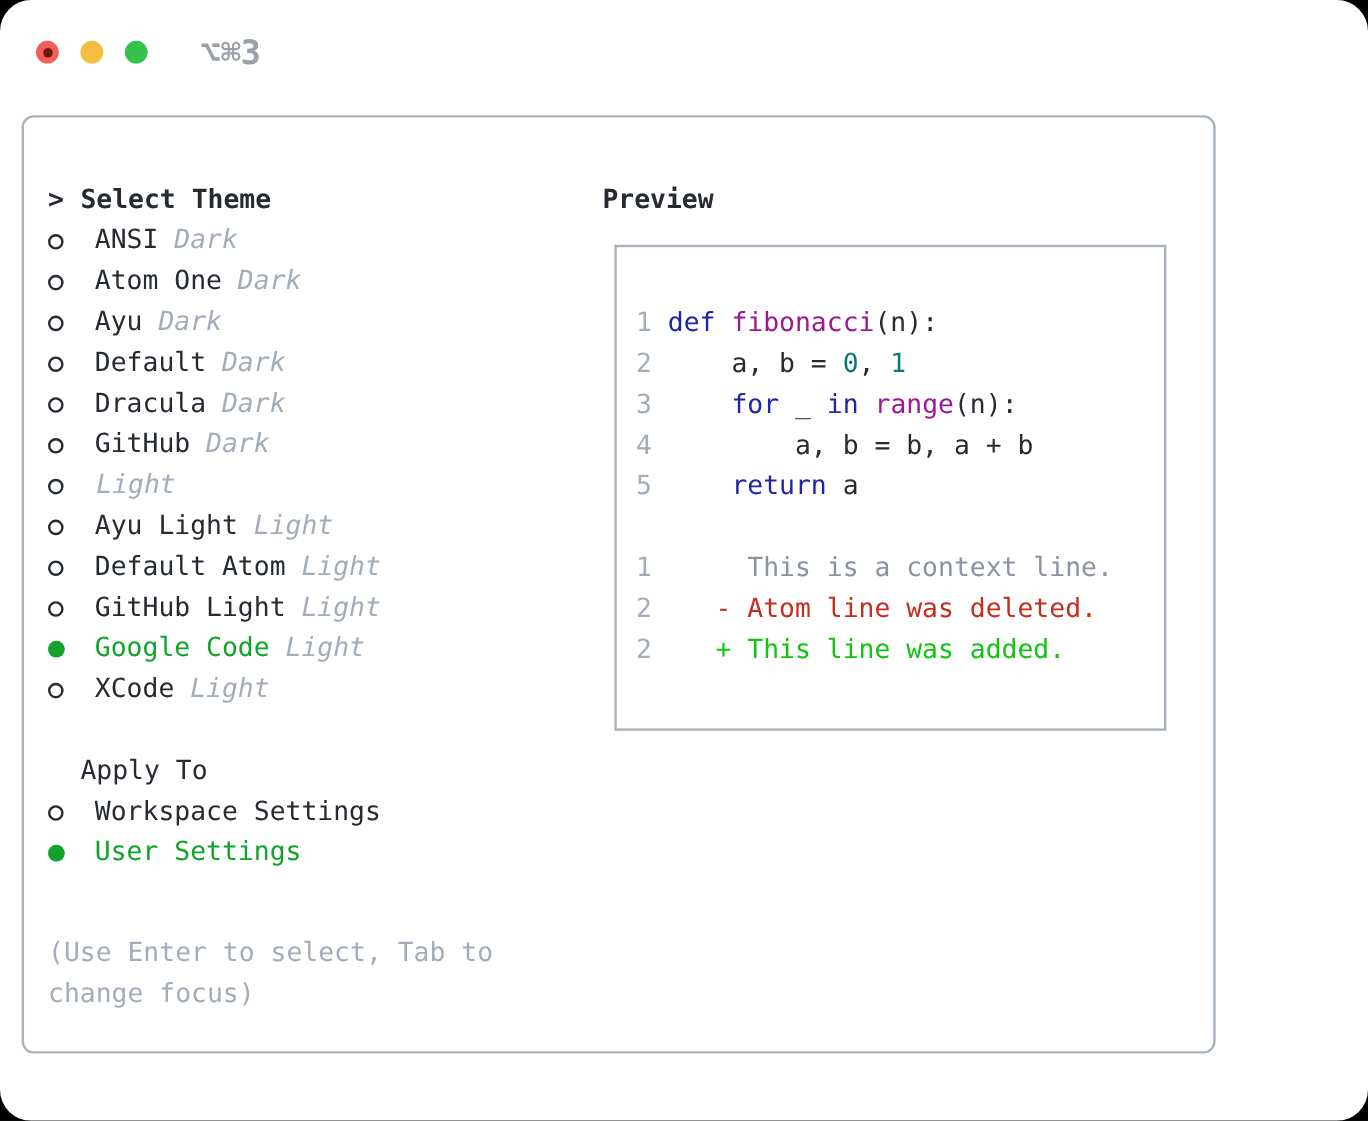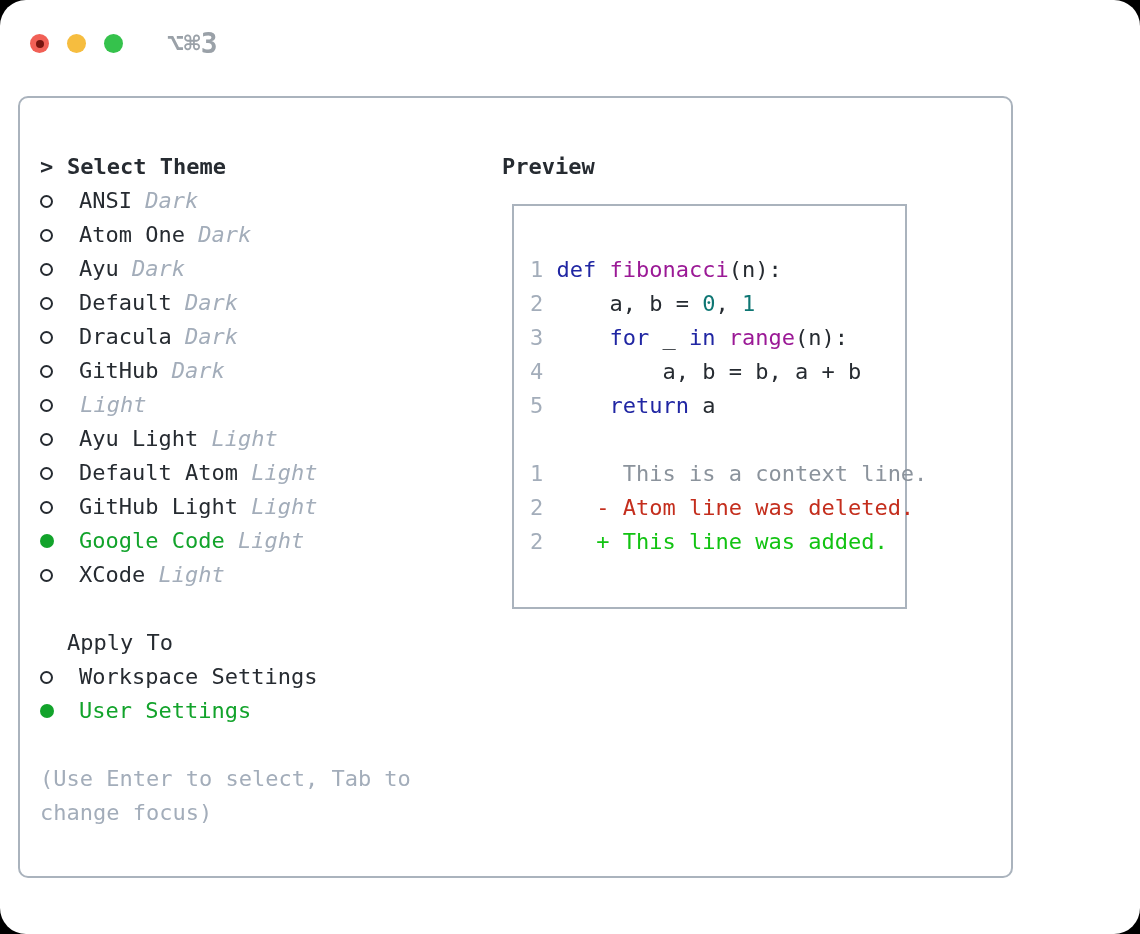--- a/index.html
+++ b/index.html
@@ -28,25 +28,25 @@
   .marker-col { width:27px; flex:none; display:flex; align-items:center; }
   .ring { width:13px; height:13px; border:2px solid var(--text); border-radius:50%; }
   .dot  { width:14px; height:14px; background:var(--green); border-radius:50%; }
   .caret { font-weight:bold; color:var(--text); }
   .item-name { color:var(--text);margin-left:12px; }
   .item-name.selected { color:var(--green); }
   .item-variant { color:var(--muted);font-style:italic; }
   
   .left-col { position:absolute; left:20px; top:52px; width:440px; }
   .spacer { height:34px; }
-  .hint { margin-top:0; width:420px; font-size:22px; line-height:34px; color:var(--muted); white-space:normal; }
+  .hint { margin-top:16px; width:420px; font-size:22px; line-height:34px; color:var(--muted); white-space:normal; }
   
   .preview-header { position:absolute; left:482px; top:52px; height:34px; line-height:34px; font-size:22px; font-weight:bold; color:var(--text); }
   .preview-box {
-    position:absolute; left:492px; top:106px; width:395px; height:405px;
+    position:absolute; left:492px; top:106px; width:460px; height:405px;
     border:2px solid var(--border); background:#fff;
     padding:47px 0 3px 16px;
   }
   .code-line { height:34px; line-height:34px; font-size:22px; white-space:pre; }
   .lnum { color:var(--linenum); }
   .tok-kw { color:var(--keyword); }
   .tok-fn { color:var(--function); }
   .tok-num { color:var(--number); }
   .tok-pl { color:var(--text); }
   .diff-context { color:var(--context); }

